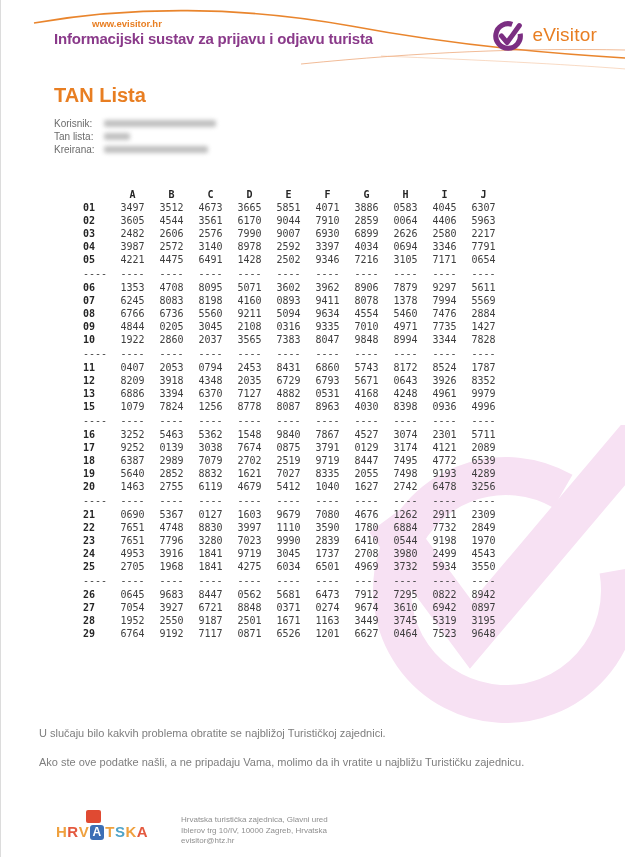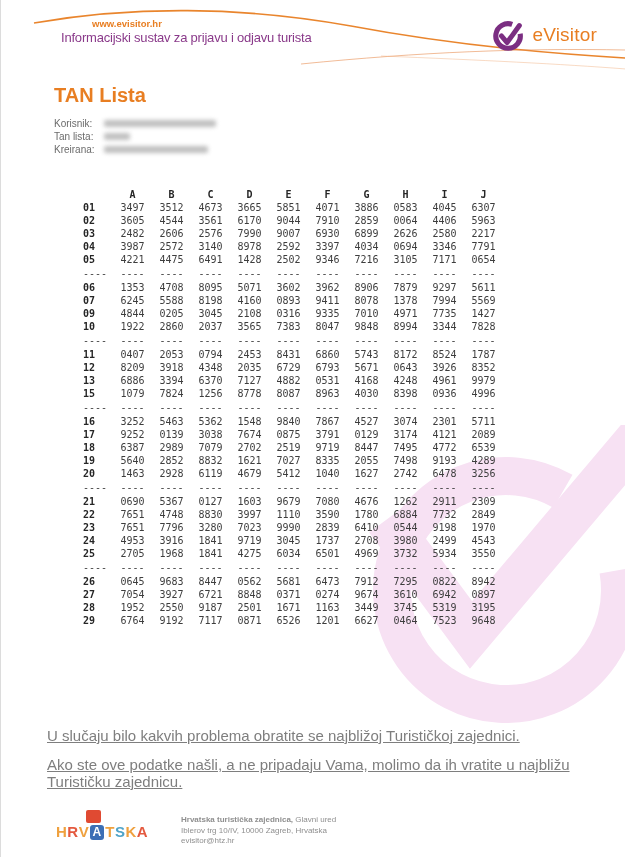--- a/index.html
+++ b/index.html
@@ -12,22 +12,22 @@
     font-family:"Liberation Sans", sans-serif;
     box-sizing:border-box;
   }
   
   .swooshes{position:absolute;left:0;top:0;width:625px;height:95px;z-index:1;}
   .hdr-url{
     position:absolute;left:53px;top:18px;z-index:2;
     color:#e87e22;font-size:9.5px;font-weight:bold;margin-left:38px;
   }
   .hdr-subtitle{
-    position:absolute;left:60px;top:30px;z-index:2;
-    color:#8a3a8a;font-size:13px;font-weight:normal;letter-spacing:-0.2px;
+    position:absolute;left:53px;top:30px;z-index:2;
+    color:#8a3a8a;font-size:15px;font-weight:bold;letter-spacing:-0.2px;
   }
   .brand{position:absolute;right:28px;top:17px;z-index:2;display:flex;align-items:center;gap:6px;justify-content:center;}
   .brand-text{color:#e87e22;font-size:19px;letter-spacing:0.2px;}
   
   .doc-title{
     position:absolute;left:53px;top:84px;z-index:2;
     color:#e87e22;font-size:20px;font-weight:bold;
   }
   .info{position:absolute;left:53px;top:117px;z-index:2;font-size:10px;color:#6b6b6b;}
   .info-row{display:flex;align-items:center;height:13px;}
@@ -43,34 +43,34 @@
     font-size:10px;color:#3d3d3d;
   }
   .trow{display:flex;height:13px;line-height:13px;white-space:pre;}
   .tlbl{width:30px;font-weight:bold;color:#262626;}
   .tcell{width:39px;text-align:center;}
   .tcell:first-of-type{margin-left:12px;}
   .thletter{font-weight:bold;color:#262626;}
   .dashrow{margin:1px 0;}
   .dashrow .tlbl{font-weight:normal;color:#3d3d3d;text-align:left;}
   
-  .note{position:absolute;left:46px;z-index:2;font-size:15px;color:#7e7e7e;text-decoration:underline;}
+  .note{position:absolute;left:38px;z-index:2;font-size:11px;color:#7e7e7e;}
   .note1{top:727px;}
   .note2{top:756px;}
   
   .cro-logo{position:absolute;left:55px;top:810px;z-index:2;width:110px;height:40px;}
   .cro-letters{position:absolute;left:0;top:14px;display:flex;align-items:center;
     font-weight:bold;font-size:15px;letter-spacing:0.5px;}
   .cro-letter{display:inline-block;line-height:16px;}
   .cro-boxed{background:#3d6fb5;color:#fff !important;border-radius:3px;
     width:14px;height:15px;text-align:center;font-size:12px;line-height:15px;margin:0 1px;}
   .cro-redsq{position:absolute;left:30px;top:0;width:15px;height:13px;background:#e04a32;border-radius:2px;}
   .footer-addr{position:absolute;left:180px;top:815px;z-index:2;font-size:8px;
     color:#8f8f8f;line-height:10.5px;}
-  .addr-bold{font-weight:bold;}
+  .addr-bold{font-weight:normal;}
 </style>
 </head>
 <body>
 
 <div class="page">
 
   <svg class="swooshes" viewBox="0 0 625 95" xmlns="http://www.w3.org/2000/svg">
     <path d="M 33 23 C 130 6, 240 6, 350 26 C 430 41, 520 52, 625 58" fill="none" stroke="#e87e22" stroke-width="1.6" opacity="0.95"></path>
     <path d="M 300 64 C 420 52, 520 48, 625 50" fill="none" stroke="#e9935a" stroke-width="0.9" opacity="0.7"></path>
     <path d="M 380 56 C 480 60, 560 64, 625 69" fill="none" stroke="#f0b183" stroke-width="0.8" opacity="0.6"></path>
@@ -111,34 +111,35 @@
 
   <div class="tan-table">
       <div class="trow thead"><span class="tlbl"></span><span class="tcell thletter">A</span><span class="tcell thletter">B</span><span class="tcell thletter">C</span><span class="tcell thletter">D</span><span class="tcell thletter">E</span><span class="tcell thletter">F</span><span class="tcell thletter">G</span><span class="tcell thletter">H</span><span class="tcell thletter">I</span><span class="tcell thletter">J</span></div>
       <div class="trow"><span class="tlbl">01</span><span class="tcell">3497</span><span class="tcell">3512</span><span class="tcell">4673</span><span class="tcell">3665</span><span class="tcell">5851</span><span class="tcell">4071</span><span class="tcell">3886</span><span class="tcell">0583</span><span class="tcell">4045</span><span class="tcell">6307</span></div>
       <div class="trow"><span class="tlbl">02</span><span class="tcell">3605</span><span class="tcell">4544</span><span class="tcell">3561</span><span class="tcell">6170</span><span class="tcell">9044</span><span class="tcell">7910</span><span class="tcell">2859</span><span class="tcell">0064</span><span class="tcell">4406</span><span class="tcell">5963</span></div>
       <div class="trow"><span class="tlbl">03</span><span class="tcell">2482</span><span class="tcell">2606</span><span class="tcell">2576</span><span class="tcell">7990</span><span class="tcell">9007</span><span class="tcell">6930</span><span class="tcell">6899</span><span class="tcell">2626</span><span class="tcell">2580</span><span class="tcell">2217</span></div>
       <div class="trow"><span class="tlbl">04</span><span class="tcell">3987</span><span class="tcell">2572</span><span class="tcell">3140</span><span class="tcell">8978</span><span class="tcell">2592</span><span class="tcell">3397</span><span class="tcell">4034</span><span class="tcell">0694</span><span class="tcell">3346</span><span class="tcell">7791</span></div>
       <div class="trow"><span class="tlbl">05</span><span class="tcell">4221</span><span class="tcell">4475</span><span class="tcell">6491</span><span class="tcell">1428</span><span class="tcell">2502</span><span class="tcell">9346</span><span class="tcell">7216</span><span class="tcell">3105</span><span class="tcell">7171</span><span class="tcell">0654</span></div>
       <div class="trow dashrow"><span class="tlbl">----</span><span class="tcell">----</span><span class="tcell">----</span><span class="tcell">----</span><span class="tcell">----</span><span class="tcell">----</span><span class="tcell">----</span><span class="tcell">----</span><span class="tcell">----</span><span class="tcell">----</span><span class="tcell">----</span></div>
       <div class="trow"><span class="tlbl">06</span><span class="tcell">1353</span><span class="tcell">4708</span><span class="tcell">8095</span><span class="tcell">5071</span><span class="tcell">3602</span><span class="tcell">3962</span><span class="tcell">8906</span><span class="tcell">7879</span><span class="tcell">9297</span><span class="tcell">5611</span></div>
-      <div class="trow"><span class="tlbl">07</span><span class="tcell">6245</span><span class="tcell">5588</span><span class="tcell">8198</span><span class="tcell">4160</span><span class="tcell">0893</span><span class="tcell">9411</span><span class="tcell">8078</span><span class="tcell">1378</span><span class="tcell">7994</span><span class="tcell">5569</span></div>
+      <div class="trow"><span class="tlbl">07</span><span class="tcell">6245</span><span class="tcell">8083</span><span class="tcell">8198</span><span class="tcell">4160</span><span class="tcell">0893</span><span class="tcell">9411</span><span class="tcell">8078</span><span class="tcell">1378</span><span class="tcell">7994</span><span class="tcell">5569</span></div>
+      <div class="trow"><span class="tlbl">08</span><span class="tcell">6766</span><span class="tcell">6736</span><span class="tcell">5560</span><span class="tcell">9211</span><span class="tcell">5094</span><span class="tcell">9634</span><span class="tcell">4554</span><span class="tcell">5460</span><span class="tcell">7476</span><span class="tcell">2884</span></div>
       <div class="trow"><span class="tlbl">09</span><span class="tcell">4844</span><span class="tcell">0205</span><span class="tcell">3045</span><span class="tcell">2108</span><span class="tcell">0316</span><span class="tcell">9335</span><span class="tcell">7010</span><span class="tcell">4971</span><span class="tcell">7735</span><span class="tcell">1427</span></div>
       <div class="trow"><span class="tlbl">10</span><span class="tcell">1922</span><span class="tcell">2860</span><span class="tcell">2037</span><span class="tcell">3565</span><span class="tcell">7383</span><span class="tcell">8047</span><span class="tcell">9848</span><span class="tcell">8994</span><span class="tcell">3344</span><span class="tcell">7828</span></div>
       <div class="trow dashrow"><span class="tlbl">----</span><span class="tcell">----</span><span class="tcell">----</span><span class="tcell">----</span><span class="tcell">----</span><span class="tcell">----</span><span class="tcell">----</span><span class="tcell">----</span><span class="tcell">----</span><span class="tcell">----</span><span class="tcell">----</span></div>
       <div class="trow"><span class="tlbl">11</span><span class="tcell">0407</span><span class="tcell">2053</span><span class="tcell">0794</span><span class="tcell">2453</span><span class="tcell">8431</span><span class="tcell">6860</span><span class="tcell">5743</span><span class="tcell">8172</span><span class="tcell">8524</span><span class="tcell">1787</span></div>
       <div class="trow"><span class="tlbl">12</span><span class="tcell">8209</span><span class="tcell">3918</span><span class="tcell">4348</span><span class="tcell">2035</span><span class="tcell">6729</span><span class="tcell">6793</span><span class="tcell">5671</span><span class="tcell">0643</span><span class="tcell">3926</span><span class="tcell">8352</span></div>
       <div class="trow"><span class="tlbl">13</span><span class="tcell">6886</span><span class="tcell">3394</span><span class="tcell">6370</span><span class="tcell">7127</span><span class="tcell">4882</span><span class="tcell">0531</span><span class="tcell">4168</span><span class="tcell">4248</span><span class="tcell">4961</span><span class="tcell">9979</span></div>
       <div class="trow"><span class="tlbl">15</span><span class="tcell">1079</span><span class="tcell">7824</span><span class="tcell">1256</span><span class="tcell">8778</span><span class="tcell">8087</span><span class="tcell">8963</span><span class="tcell">4030</span><span class="tcell">8398</span><span class="tcell">0936</span><span class="tcell">4996</span></div>
       <div class="trow dashrow"><span class="tlbl">----</span><span class="tcell">----</span><span class="tcell">----</span><span class="tcell">----</span><span class="tcell">----</span><span class="tcell">----</span><span class="tcell">----</span><span class="tcell">----</span><span class="tcell">----</span><span class="tcell">----</span><span class="tcell">----</span></div>
       <div class="trow"><span class="tlbl">16</span><span class="tcell">3252</span><span class="tcell">5463</span><span class="tcell">5362</span><span class="tcell">1548</span><span class="tcell">9840</span><span class="tcell">7867</span><span class="tcell">4527</span><span class="tcell">3074</span><span class="tcell">2301</span><span class="tcell">5711</span></div>
       <div class="trow"><span class="tlbl">17</span><span class="tcell">9252</span><span class="tcell">0139</span><span class="tcell">3038</span><span class="tcell">7674</span><span class="tcell">0875</span><span class="tcell">3791</span><span class="tcell">0129</span><span class="tcell">3174</span><span class="tcell">4121</span><span class="tcell">2089</span></div>
       <div class="trow"><span class="tlbl">18</span><span class="tcell">6387</span><span class="tcell">2989</span><span class="tcell">7079</span><span class="tcell">2702</span><span class="tcell">2519</span><span class="tcell">9719</span><span class="tcell">8447</span><span class="tcell">7495</span><span class="tcell">4772</span><span class="tcell">6539</span></div>
       <div class="trow"><span class="tlbl">19</span><span class="tcell">5640</span><span class="tcell">2852</span><span class="tcell">8832</span><span class="tcell">1621</span><span class="tcell">7027</span><span class="tcell">8335</span><span class="tcell">2055</span><span class="tcell">7498</span><span class="tcell">9193</span><span class="tcell">4289</span></div>
-      <div class="trow"><span class="tlbl">20</span><span class="tcell">1463</span><span class="tcell">2928</span><span class="tcell">6119</span><span class="tcell">4679</span><span class="tcell">5412</span><span class="tcell">1040</span><span class="tcell">1627</span><span class="tcell">2742</span><span class="tcell">6478</span><span class="tcell">3256</span></div>
+      <div class="trow"><span class="tlbl">20</span><span class="tcell">1463</span><span class="tcell">2755</span><span class="tcell">6119</span><span class="tcell">4679</span><span class="tcell">5412</span><span class="tcell">1040</span><span class="tcell">1627</span><span class="tcell">2742</span><span class="tcell">6478</span><span class="tcell">3256</span></div>
       <div class="trow dashrow"><span class="tlbl">----</span><span class="tcell">----</span><span class="tcell">----</span><span class="tcell">----</span><span class="tcell">----</span><span class="tcell">----</span><span class="tcell">----</span><span class="tcell">----</span><span class="tcell">----</span><span class="tcell">----</span><span class="tcell">----</span></div>
       <div class="trow"><span class="tlbl">21</span><span class="tcell">0690</span><span class="tcell">5367</span><span class="tcell">0127</span><span class="tcell">1603</span><span class="tcell">9679</span><span class="tcell">7080</span><span class="tcell">4676</span><span class="tcell">1262</span><span class="tcell">2911</span><span class="tcell">2309</span></div>
       <div class="trow"><span class="tlbl">22</span><span class="tcell">7651</span><span class="tcell">4748</span><span class="tcell">8830</span><span class="tcell">3997</span><span class="tcell">1110</span><span class="tcell">3590</span><span class="tcell">1780</span><span class="tcell">6884</span><span class="tcell">7732</span><span class="tcell">2849</span></div>
       <div class="trow"><span class="tlbl">23</span><span class="tcell">7651</span><span class="tcell">7796</span><span class="tcell">3280</span><span class="tcell">7023</span><span class="tcell">9990</span><span class="tcell">2839</span><span class="tcell">6410</span><span class="tcell">0544</span><span class="tcell">9198</span><span class="tcell">1970</span></div>
       <div class="trow"><span class="tlbl">24</span><span class="tcell">4953</span><span class="tcell">3916</span><span class="tcell">1841</span><span class="tcell">9719</span><span class="tcell">3045</span><span class="tcell">1737</span><span class="tcell">2708</span><span class="tcell">3980</span><span class="tcell">2499</span><span class="tcell">4543</span></div>
       <div class="trow"><span class="tlbl">25</span><span class="tcell">2705</span><span class="tcell">1968</span><span class="tcell">1841</span><span class="tcell">4275</span><span class="tcell">6034</span><span class="tcell">6501</span><span class="tcell">4969</span><span class="tcell">3732</span><span class="tcell">5934</span><span class="tcell">3550</span></div>
       <div class="trow dashrow"><span class="tlbl">----</span><span class="tcell">----</span><span class="tcell">----</span><span class="tcell">----</span><span class="tcell">----</span><span class="tcell">----</span><span class="tcell">----</span><span class="tcell">----</span><span class="tcell">----</span><span class="tcell">----</span><span class="tcell">----</span></div>
       <div class="trow"><span class="tlbl">26</span><span class="tcell">0645</span><span class="tcell">9683</span><span class="tcell">8447</span><span class="tcell">0562</span><span class="tcell">5681</span><span class="tcell">6473</span><span class="tcell">7912</span><span class="tcell">7295</span><span class="tcell">0822</span><span class="tcell">8942</span></div>
       <div class="trow"><span class="tlbl">27</span><span class="tcell">7054</span><span class="tcell">3927</span><span class="tcell">6721</span><span class="tcell">8848</span><span class="tcell">0371</span><span class="tcell">0274</span><span class="tcell">9674</span><span class="tcell">3610</span><span class="tcell">6942</span><span class="tcell">0897</span></div>
       <div class="trow"><span class="tlbl">28</span><span class="tcell">1952</span><span class="tcell">2550</span><span class="tcell">9187</span><span class="tcell">2501</span><span class="tcell">1671</span><span class="tcell">1163</span><span class="tcell">3449</span><span class="tcell">3745</span><span class="tcell">5319</span><span class="tcell">3195</span></div>

